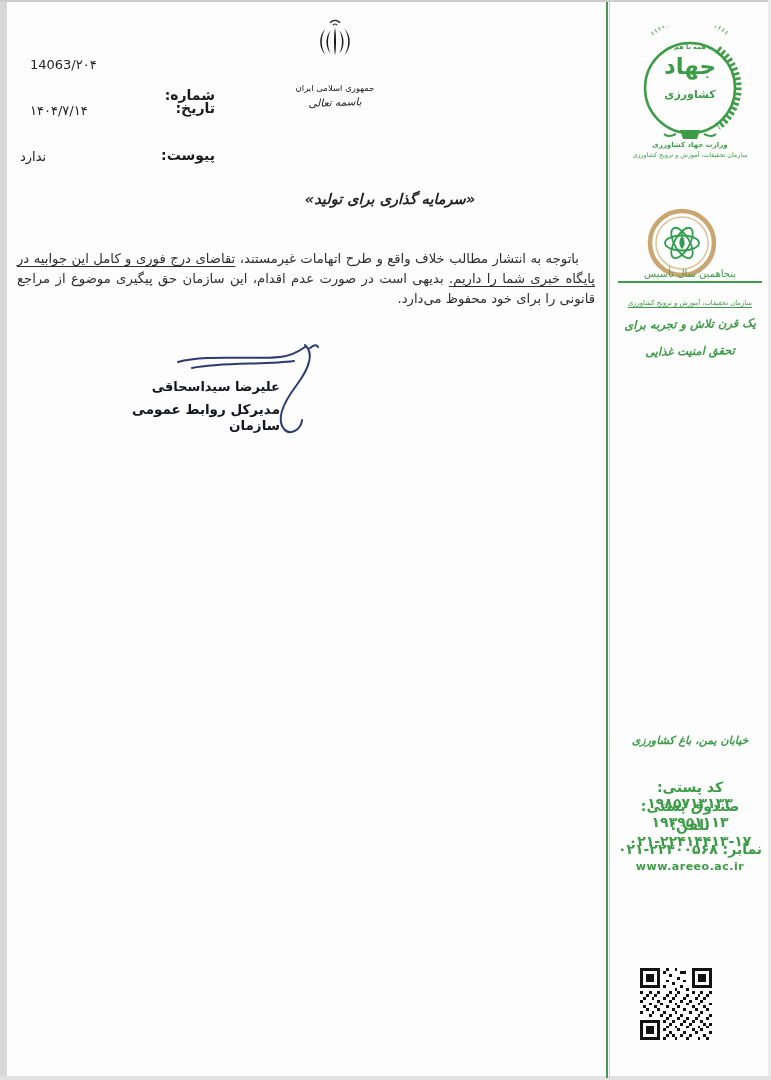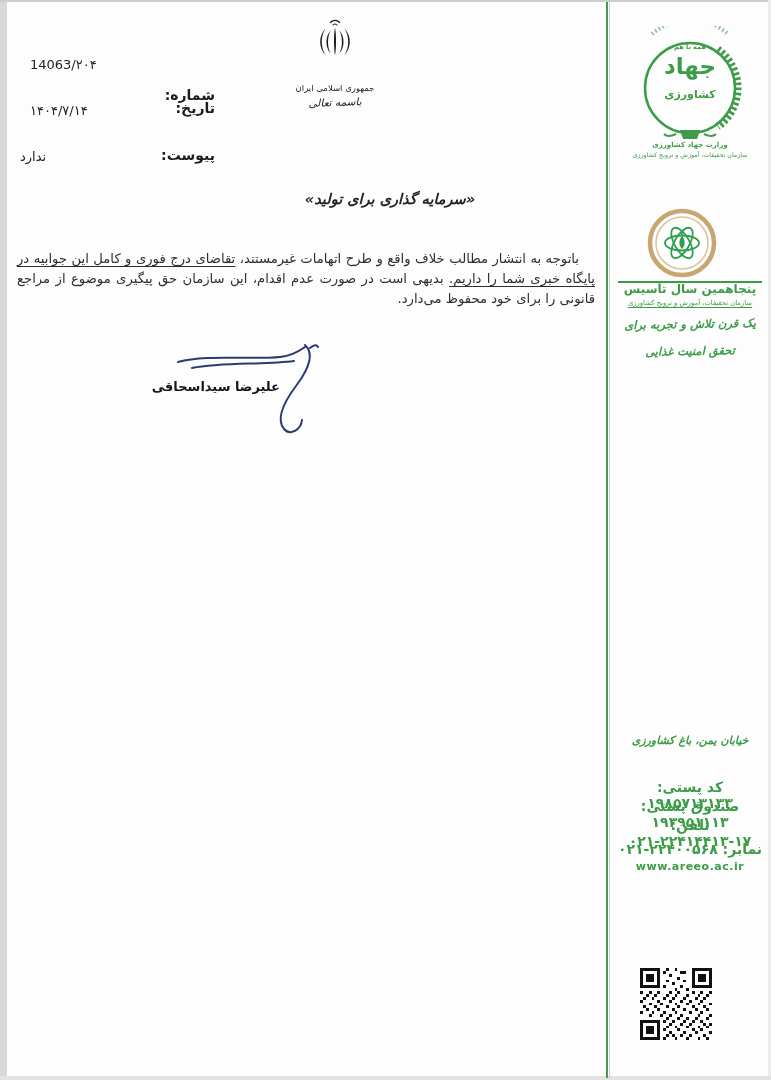--- a/index.html
+++ b/index.html
@@ -42,21 +42,21 @@
   .sidebar{left:612px;top:0;width:156px;height:1080px;}
   .sb{position:absolute;width:156px;text-align:center;direction:rtl;color:#3d9c47;}
   .jihad-wrap{left:24px;top:26px;width:108px;height:118px;position:absolute;}
   .jihad-txt{position:absolute;width:108px;text-align:center;color:#3d9c47;direction:rtl;}
   .jihad-top{top:17px;font-size:6.5px;font-weight:bold;}
   .jihad-main{top:27px;font-size:23px;font-weight:bold;letter-spacing:2px;}
   .jihad-sub{top:62px;font-size:11px;font-weight:bold;}
   .ministry1{top:141px;font-size:7px;font-weight:bold;line-height:9px;}
   .ministry2{top:151px;font-size:6.3px;line-height:8px;}
   .anniv-rule{left:618px;top:281px;width:144px;height:2px;background:#3d9c47;}
-  .anniv1{top:282px;font-size:12px;font-weight:bold;}
+  .anniv1{top:268px;font-size:10px;font-weight:normal;}
   .anniv2{top:299px;font-size:6.8px;text-decoration:underline;text-underline-offset:2px;}
   .callig{font-style:italic;font-weight:bold;font-size:11.5px;transform:rotate(-1deg);}
   .addr{font-style:italic;font-weight:bold;font-size:11px;}
   .contact{font-weight:bold;font-size:14px;}
   .website{font-weight:bold;font-size:11px;letter-spacing:.5px;direction:ltr;}
   .qr{left:640px;top:968px;}
 </style>
 </head>
 <body>
 
@@ -95,20 +95,21 @@
 <svg class="abs sig-svg" width="152" height="100" viewBox="0 0 152 100">
   <g stroke="#2b3a73" stroke-width="2" fill="none" stroke-linecap="round">
     <path d="M6 26 C34 18 78 24 108 21 C118 20 126 16 133 11"></path>
     <path d="M20 32 C50 26 92 29 122 25"></path>
     <path d="M133 9 C143 18 136 34 124 50 C112 66 104 83 112 93 C118 100 129 94 130 84"></path>
     <path d="M138 12 q6 -5 8 -1"></path>
   </g>
 </svg>
 <div class="abs sig-block">
   <div class="sig-name">علیرضا سیداسحاقی</div>
+  <div class="sig-title">مدیرکل روابط عمومی سازمان</div>
 </div>
 
 <div class="abs vline"></div>
 <div class="abs vline-light"></div>
 
 <div class="abs sidebar">
 
   <div class="jihad-wrap">
     <svg width="108" height="118" viewBox="0 0 108 118" style="position:absolute;left:0;top:0;">
       <circle cx="54" cy="62" r="45" stroke="#3d9c47" stroke-width="2.5" fill="none"></circle>

